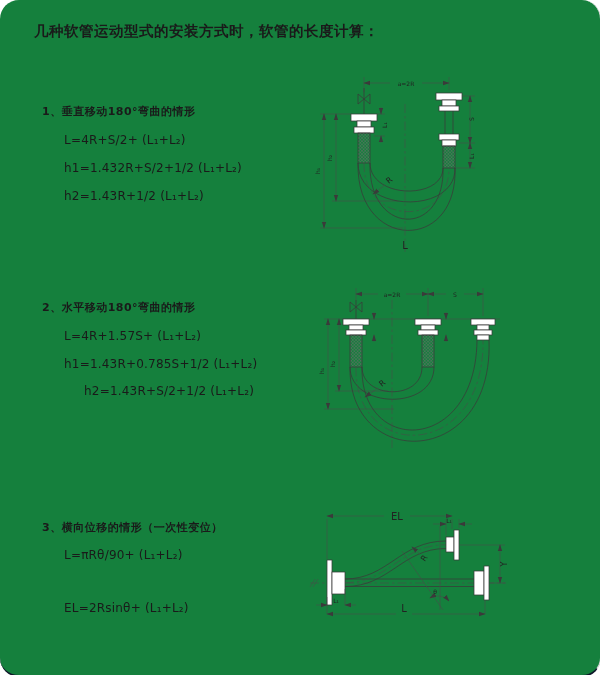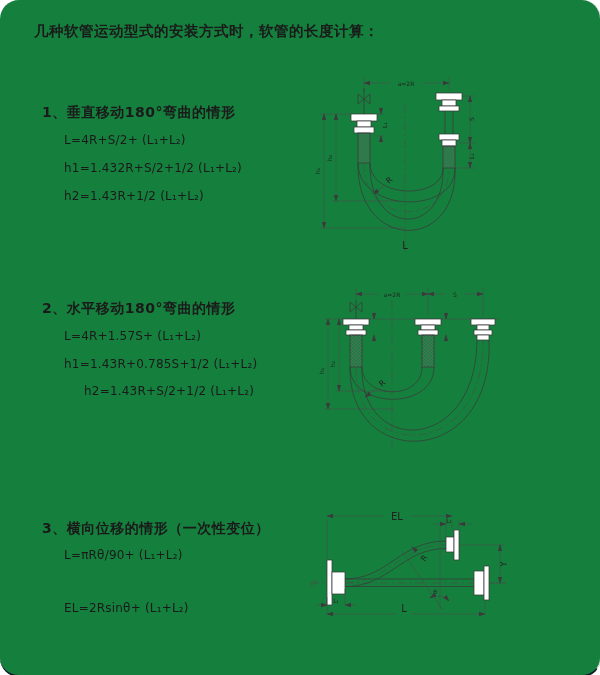--- a/index.html
+++ b/index.html
@@ -9,21 +9,21 @@
     background:#15803d;
     border-right:1px solid #d9d9d9;
     border-bottom:2px solid #0f172a;
     overflow:hidden;
     font-family:"DejaVu Sans","Liberation Sans",sans-serif;
     color:#1a1a1a;
     border-radius:19px;
   }
   .tline{position:absolute;white-space:nowrap;}
   .title{left:34px;top:22px;font-size:14.5px;font-weight:bold;letter-spacing:0.5px;}
-  .heading{font-size:14px;font-weight:bold;letter-spacing:0.5px;text-align:right;}
+  .heading{font-size:11px;font-weight:bold;letter-spacing:0.5px;text-align:right;}
   .formula{font-size:12px;font-weight:normal;letter-spacing:0.2px;}
   
   .s1h{left:42px;top:104px;} .s1f0{left:64px;top:133px;} .s1f1{left:64px;top:161px;text-align:center;} .s1f2{left:64px;top:189px;}
   .s2h{left:42px;top:300px;} .s2f0{left:64px;top:329px;} .s2f1{left:64px;top:357px;} .s2f2{left:64px;top:384px;margin-left:20px;}
   .s3h{left:42px;top:520px;} .s3f0{left:64px;top:548px;} .s3f1{left:64px;top:575px;} .s3f2{left:64px;top:601px;}
   svg.diag{position:absolute;}
   .dl{stroke:#3a3a3a;stroke-width:0.75;fill:none;}
   .dim{stroke:#4a4a4a;stroke-width:0.55;fill:none;}
   .cl{stroke:#4a4a4a;stroke-width:0.55;fill:none;stroke-dasharray:9 3 2.5 3;}
   .fit{fill:#ffffff;stroke:#3a3a3a;stroke-width:0.75;}

